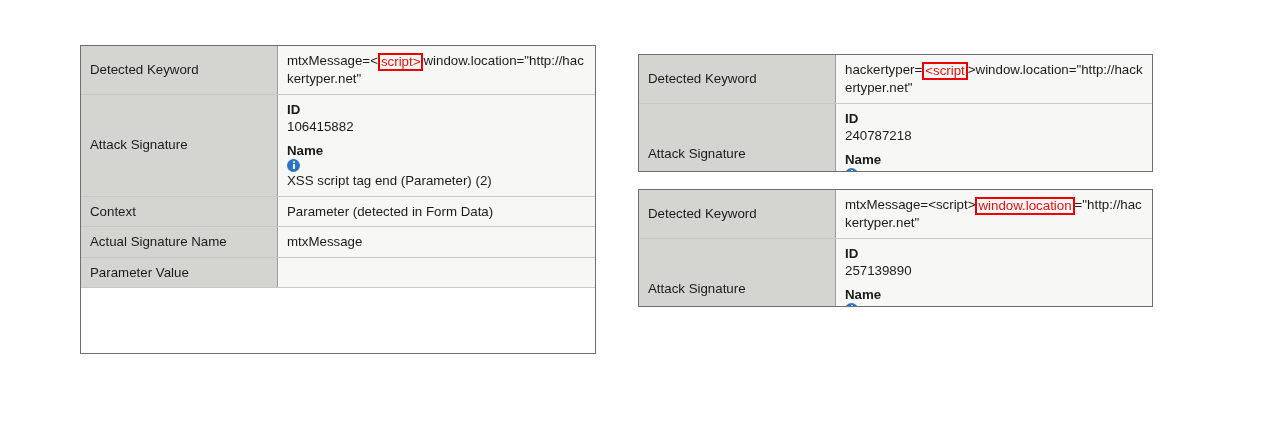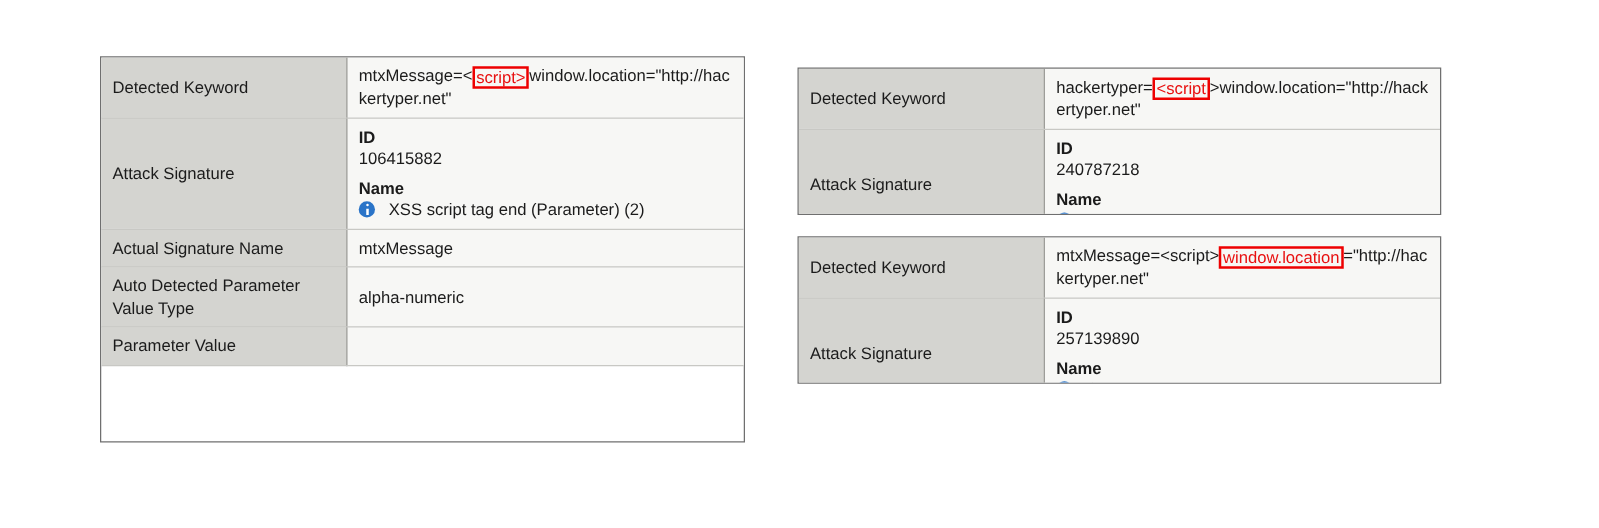--- a/index.html
+++ b/index.html
@@ -101,22 +101,23 @@
   }
   .sig-field-val {
     display: block;
     margin: 0 0 6px 0;
   }
   .sig-field-val:last-child {
     margin-bottom: 0;
   }
   .sig-name-line {
     display: flex;
-    align-items: center;
-    gap: 11px;
+    align-items: flex-start;
+    gap: 0;
+    flex-direction: column;
   }
   .info-icon {
     display: inline-block;
     width: 13px;
     height: 13px;
     flex: 0 0 13px;
     border-radius: 50%;
     background: #2a74c8;
     position: relative;
   }
@@ -156,26 +157,26 @@
             <span class="sig-field-name">ID</span>
             <span class="sig-field-val">106415882</span>
             <span class="sig-field-name">Name</span>
             <span class="sig-field-val sig-name-line">
               <span class="info-icon"></span>
               <span>XSS script tag end (Parameter) (2)</span>
             </span>
           </td>
         </tr>
         <tr>
+          <td class="label">Context</td>
+          <td class="value"><span>Parameter (detected in Form Data)</span></td>
+        </tr>
+        <tr>
           <td class="label">Actual Signature Name</td>
           <td class="value"><span>mtxMessage</span></td>
-        </tr>
-        <tr>
-          <td class="label">Auto Detected Parameter Value Type</td>
-          <td class="value"><span>alpha-numeric</span></td>
         </tr>
         <tr>
           <td class="label">Parameter Value</td>
           <td class="value"></td>
         </tr>
       </tbody>
   </table>
 </div>
 
 <div class="panel" id="right-panel-1">

